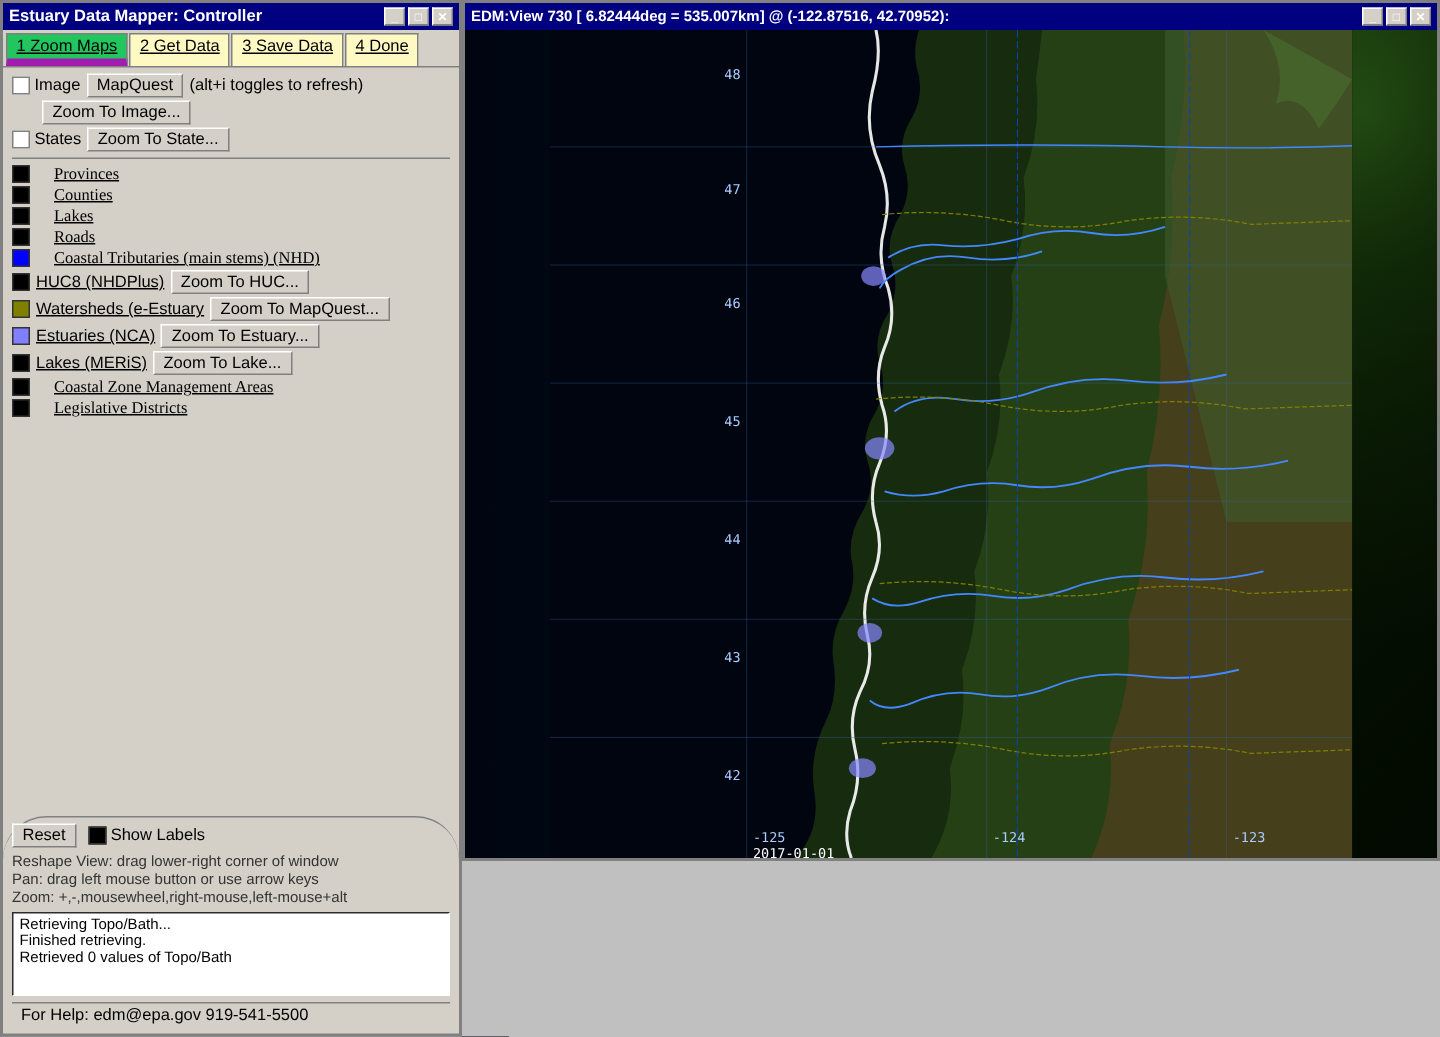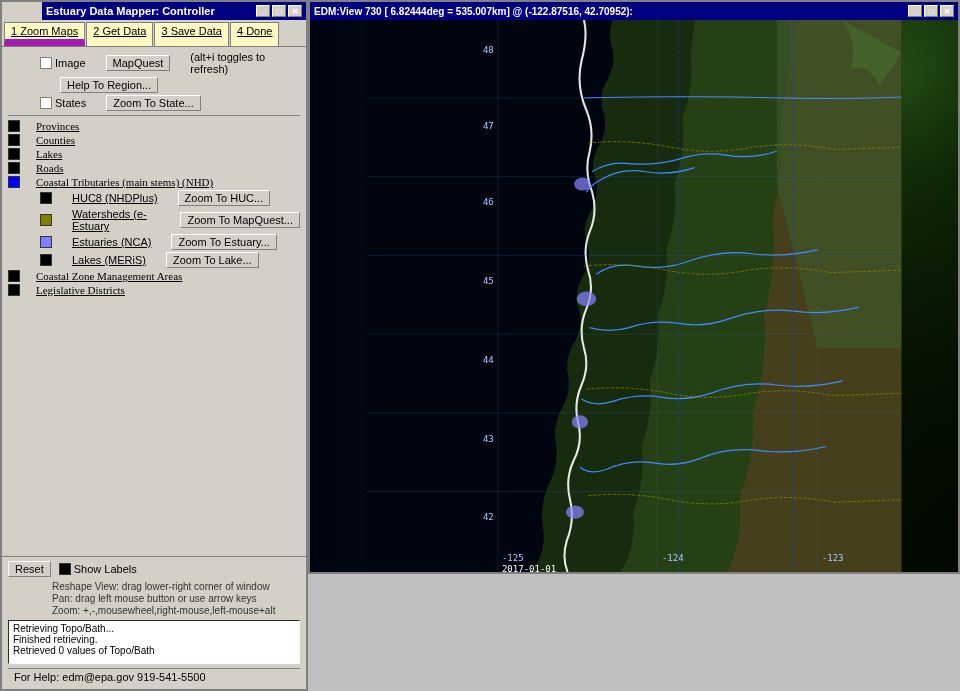--- a/index.html
+++ b/index.html
@@ -20,21 +20,20 @@
     .window-titlebar {
       background: #000080;
       color: white;
       padding: 2px 4px;
       font-size: 11px;
       font-weight: bold;
       display: flex;
       align-items: center;
       justify-content: space-between;
       height: 18px;
-      margin-left: 40px;
     }
     
     .titlebar-buttons { display: flex; gap: 2px; }
     .titlebar-btn {
       width: 14px; height: 12px;
       background: #d4d0c8;
       border: 1px solid;
       border-color: #ffffff #808080 #808080 #ffffff;
       font-size: 8px;
       display: flex; align-items: center; justify-content: center;
@@ -53,31 +52,31 @@
       font-size: 11px;
       border: 1px solid #808080;
       border-bottom: none;
       background: #fef9c3;
       cursor: pointer;
       margin-right: 1px;
       text-decoration: underline;
     }
     
     .tab.active {
-      background: #fef9c3;
-      border-bottom: 7px solid #a21caf;
+      background: #22c55e;
+      border-bottom: 5px solid #a21caf;
     }
     
     .controller-body {
       padding: 4px 6px;
       flex: 1;
       overflow-y: auto;
     }
     
-    .row { display: flex; align-items: center; margin-bottom: 2px; gap: 20px; margin-left: 32px; }
+    .row { display: flex; align-items: center; margin-bottom: 2px; gap: 4px; }
     
     .checkbox-label { display: flex; align-items: center; gap: 3px; cursor: pointer; }
     .checkbox { width: 12px; height: 12px; border: 1px solid #808080; background: white; display: inline-block; flex-shrink: 0; }
     
     .color-swatch {
       width: 12px; height: 12px;
       border: 1px solid #333;
       flex-shrink: 0;
     }
     
@@ -92,30 +91,31 @@
     }
     
     .layer-item { display: flex; align-items: center; gap: 16px; margin-bottom: 2px; cursor: pointer; font-family: Liberation Serif, serif; }
     .layer-label { text-decoration: underline; }
     
     .divider { border-top: 1px solid #808080; margin: 4px 0; }
     
     .bottom-controls {
       padding: 4px 6px;
       border-top: 1px solid #808080;
+      border-radius: 29px;
     }
     
     .reset-row { display: flex; align-items: center; gap: 8px; margin-bottom: 4px; }
-    .info-text { font-size: 10px; color: #333; margin-bottom: 1px; margin-left: 44px; }
+    .info-text { font-size: 10px; color: #333; margin-bottom: 1px; }
     
     .log-box {
       background: white;
       border: 1px inset #808080;
       border-color: #808080 #ffffff #ffffff #808080;
-      height: 44px;
+      height: 56px;
       padding: 2px 4px;
       font-size: 10px;
       overflow-y: auto;
       margin: 4px 0;
     }
     
     .status-bar {
       background: #d4d0c8;
       border-top: 1px solid #808080;
       padding: 2px 6px;
@@ -217,21 +217,21 @@
     <div class="row">
       <label class="checkbox-label">
         <span class="checkbox"></span>
         <span>Image</span>
       </label>
       <button class="btn">MapQuest</button>
       <span>(alt+i toggles to refresh)</span>
     </div>
 
     <div class="row">
-      <button class="btn" style="margin-left:20px;">Help To Region...</button>
+      <button class="btn" style="margin-left:20px;">Zoom To Image...</button>
     </div>
 
     <div class="row">
       <label class="checkbox-label">
         <span class="checkbox"></span>
         <span>States</span>
       </label>
       <button class="btn">Zoom To State...</button>
     </div>
 

